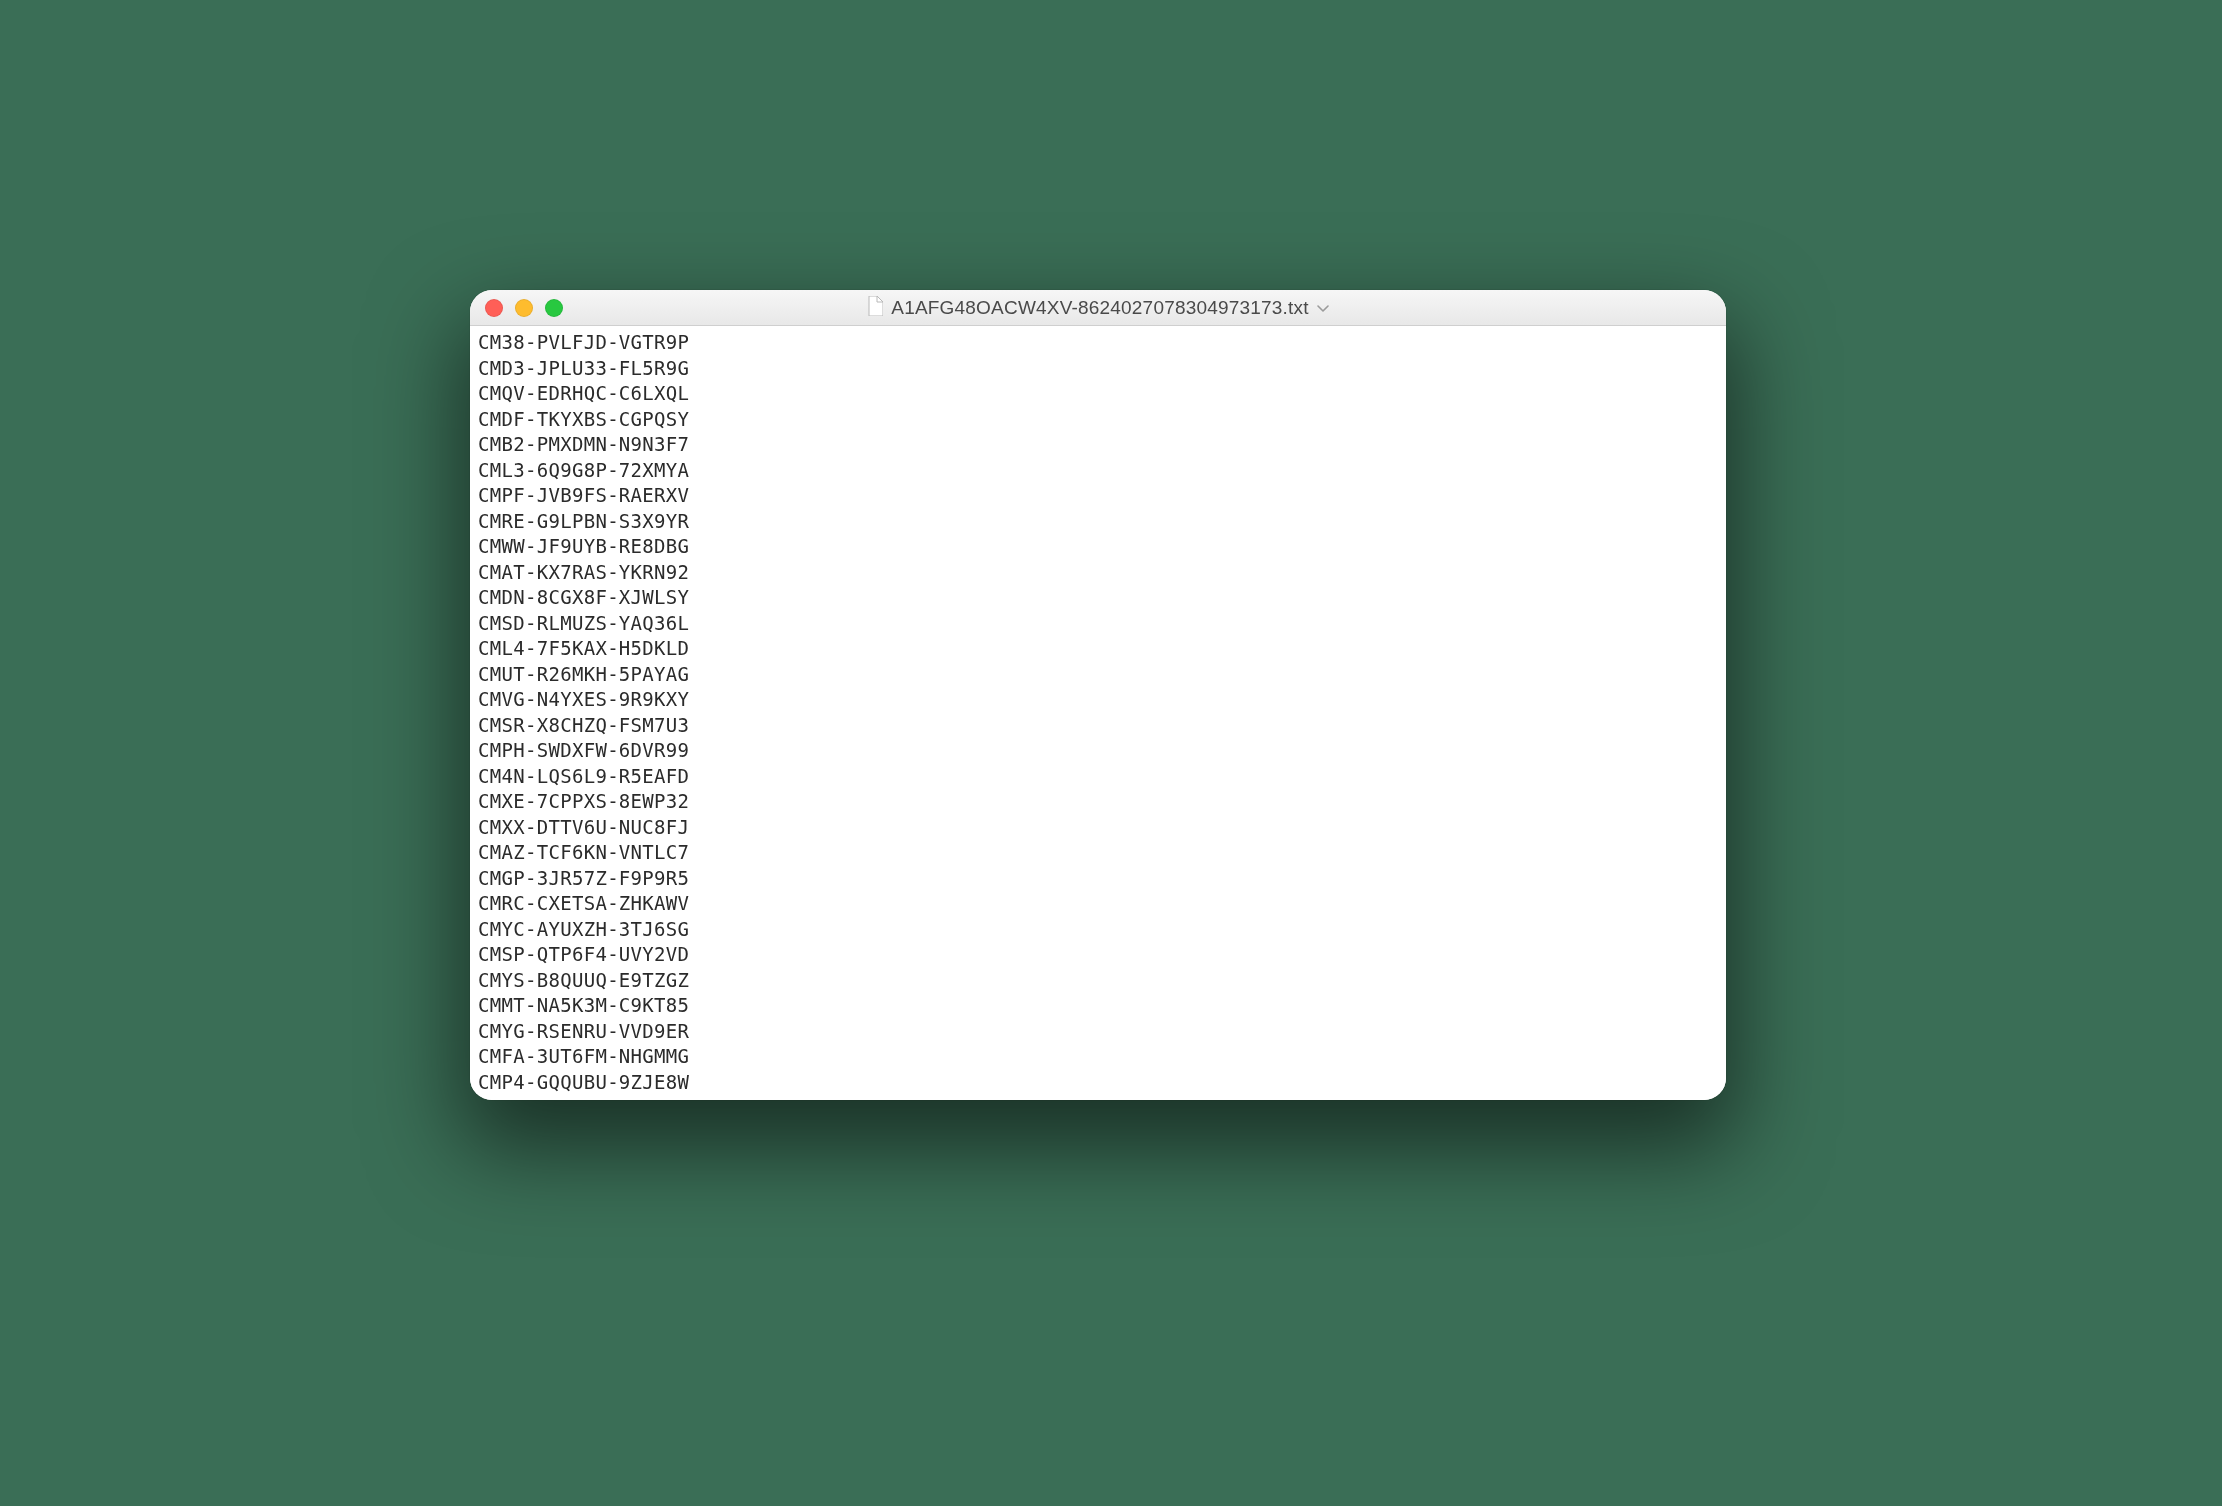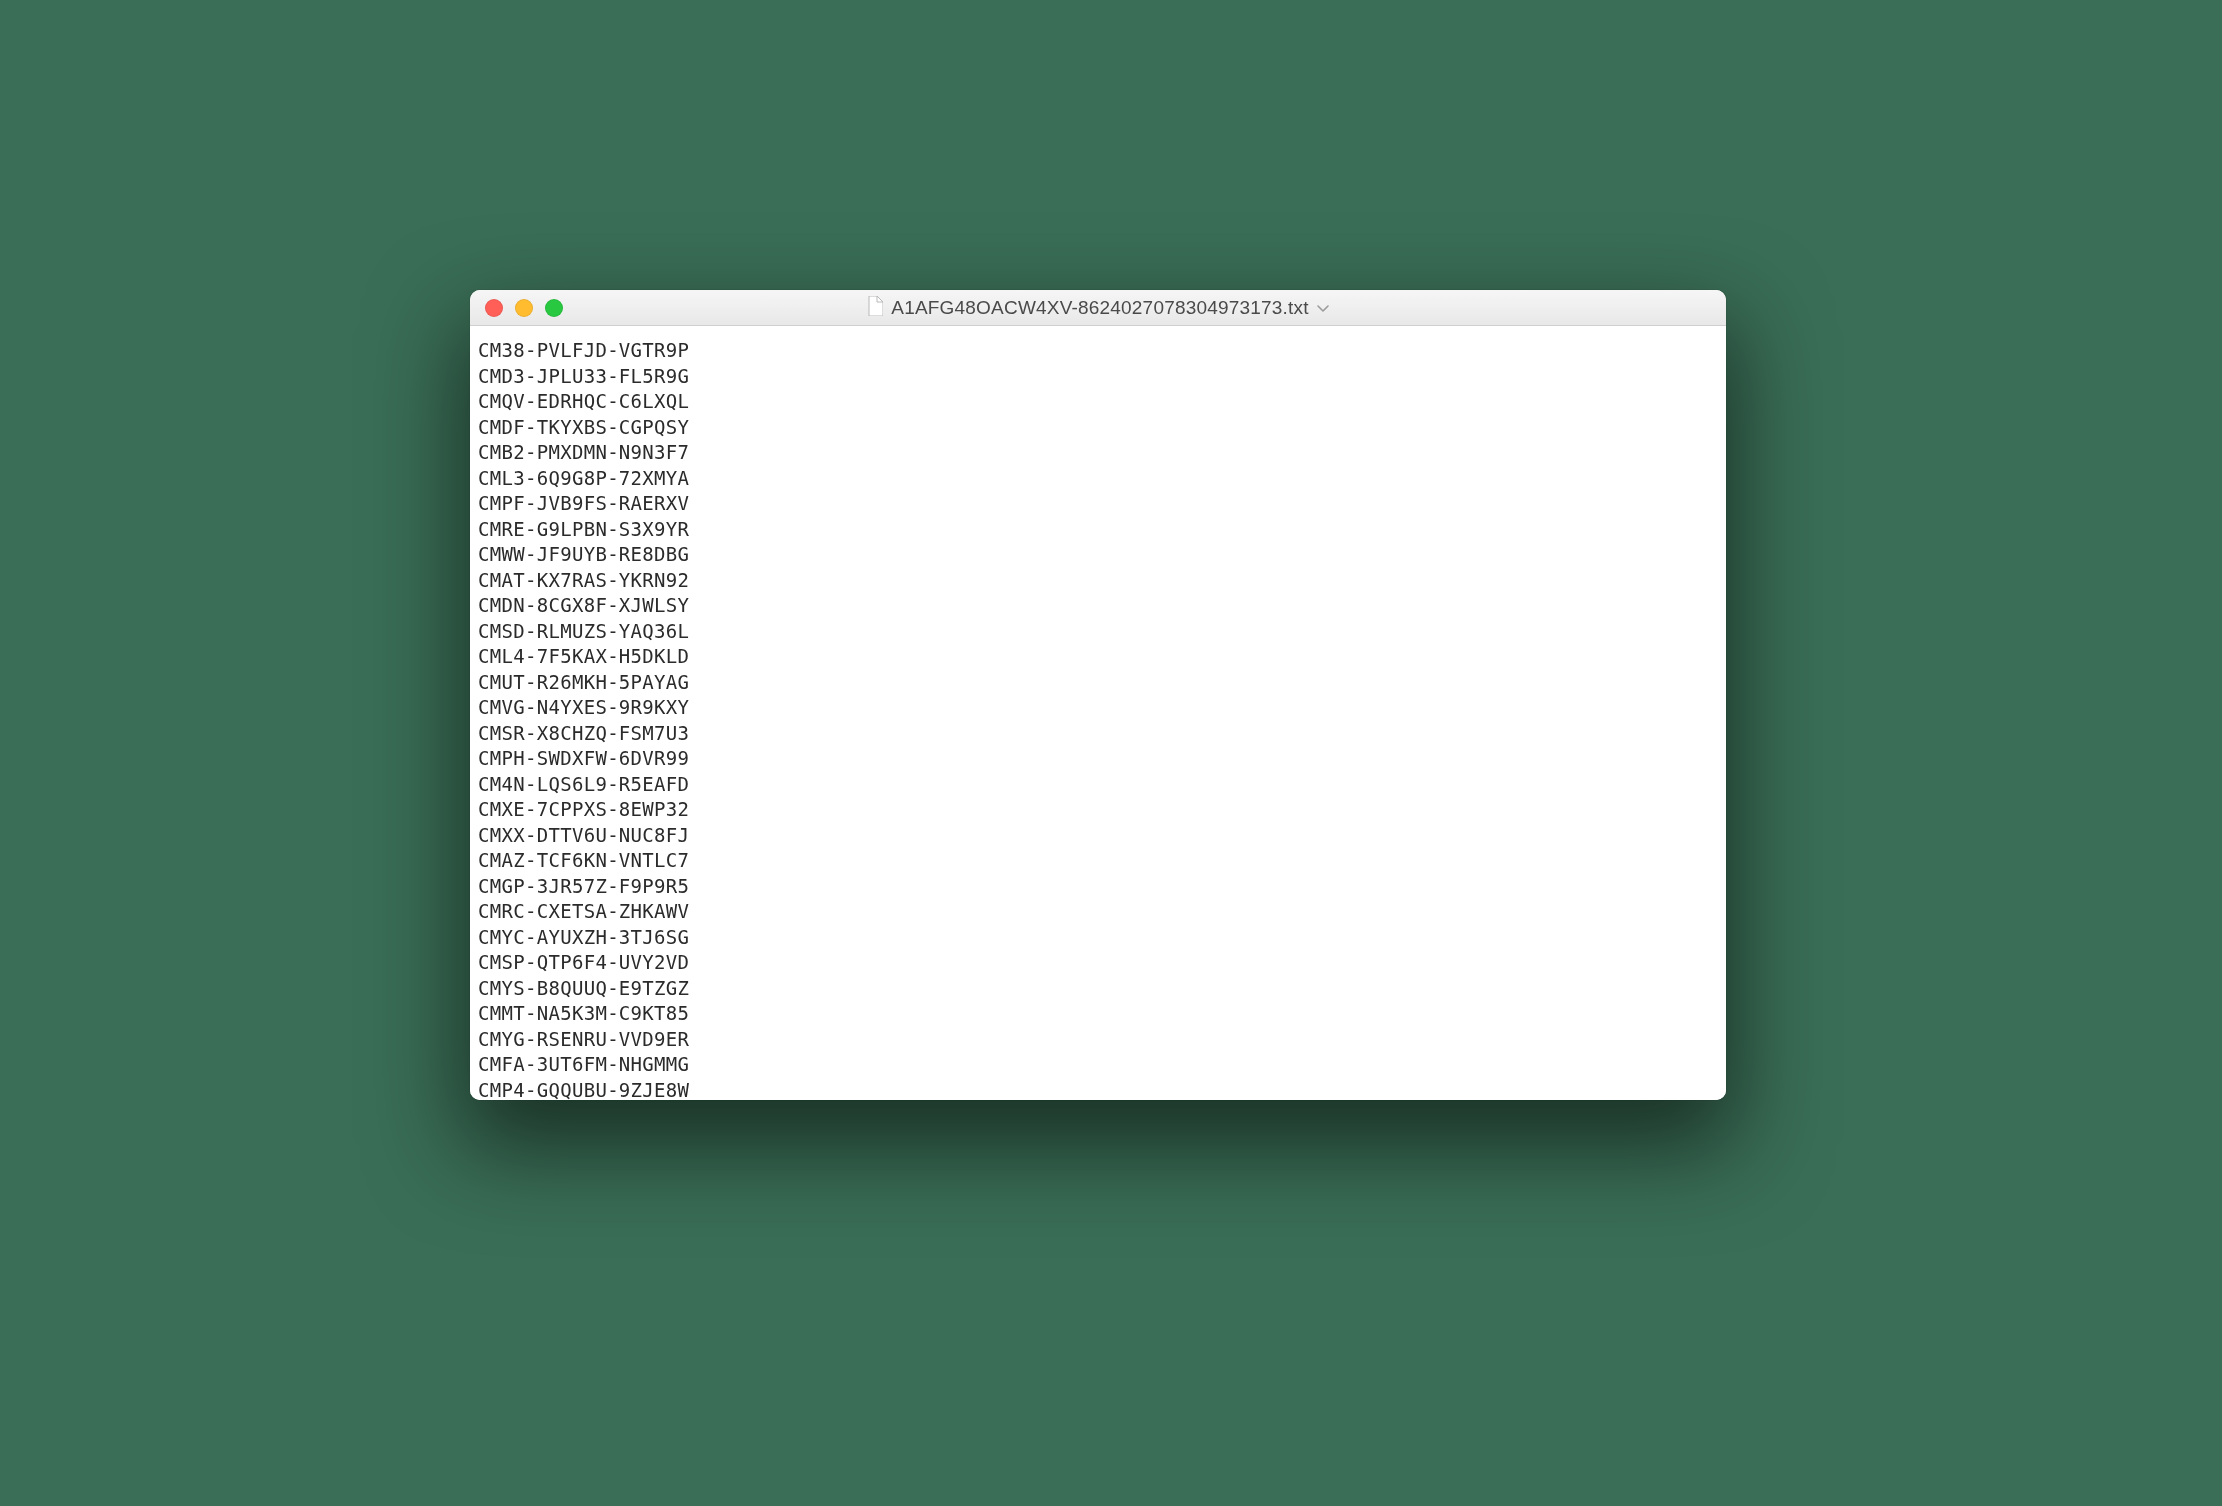--- a/index.html
+++ b/index.html
@@ -14,21 +14,21 @@
       font-family: -apple-system, BlinkMacSystemFont, "Helvetica Neue", Arial, sans-serif;
       position: relative;
     }
     .window {
       position: absolute;
       top: 290px;
       left: 470px;
       width: 1256px;
       height: 810px;
       background: #ffffff;
-      border-radius: 10px;
+      border-radius: 22px;
       box-shadow: 0 40px 90px 10px rgba(0,0,0,0.55), 0 0 0 1px rgba(0,0,0,0.05);
       overflow: hidden;
       display: flex;
       flex-direction: column;
     }
     .titlebar {
       height: 36px;
       background: linear-gradient(to bottom, #f6f6f6, #e8e8e8);
       border-bottom: 1px solid #cfcfcf;
       display: flex;
@@ -73,21 +73,21 @@
     .chev {
       color: #9b9b9b;
       font-size: 14px;
     }
     .content {
       flex: 1;
       overflow: hidden;
       background: #ffffff;
     }
     .text-lines {
-      padding: 12px 8px 8px 8px;
+      padding: 4px 8px 8px 8px;
       font-family: "Menlo","Consolas","Monaco",monospace;
       font-size: 19px;
       line-height: 25.5px;
       color: #2b2b2b;
       white-space: pre;
       letter-spacing: 0.3px;
     }
     .text-line {
       height: 25.5px;
     }

